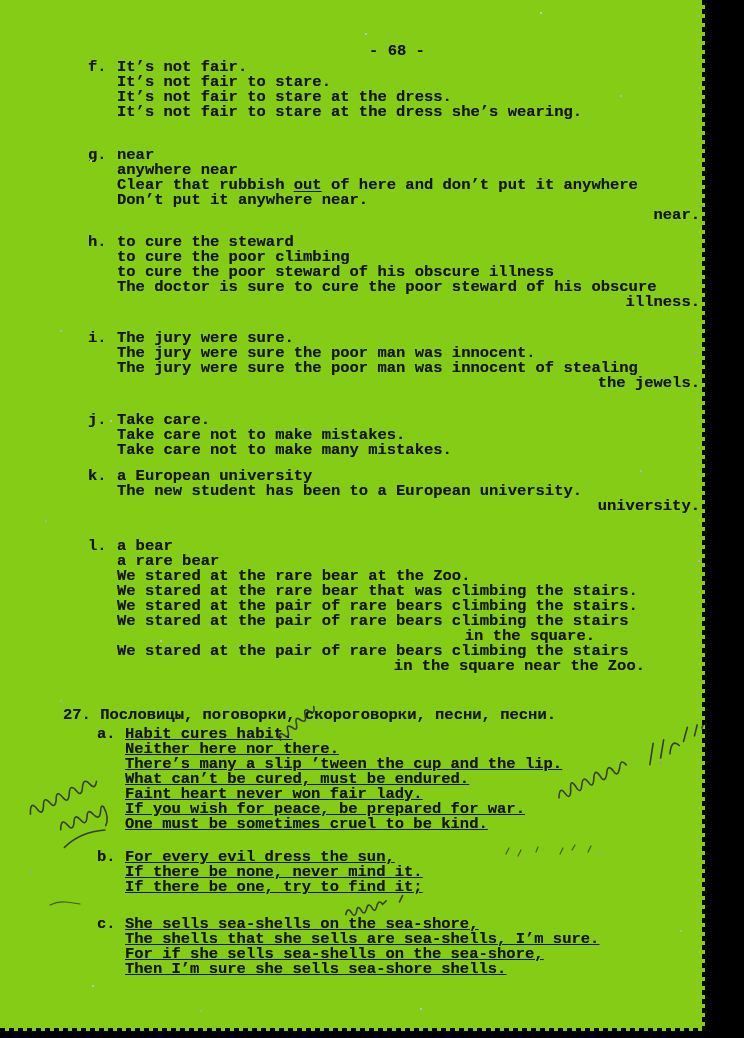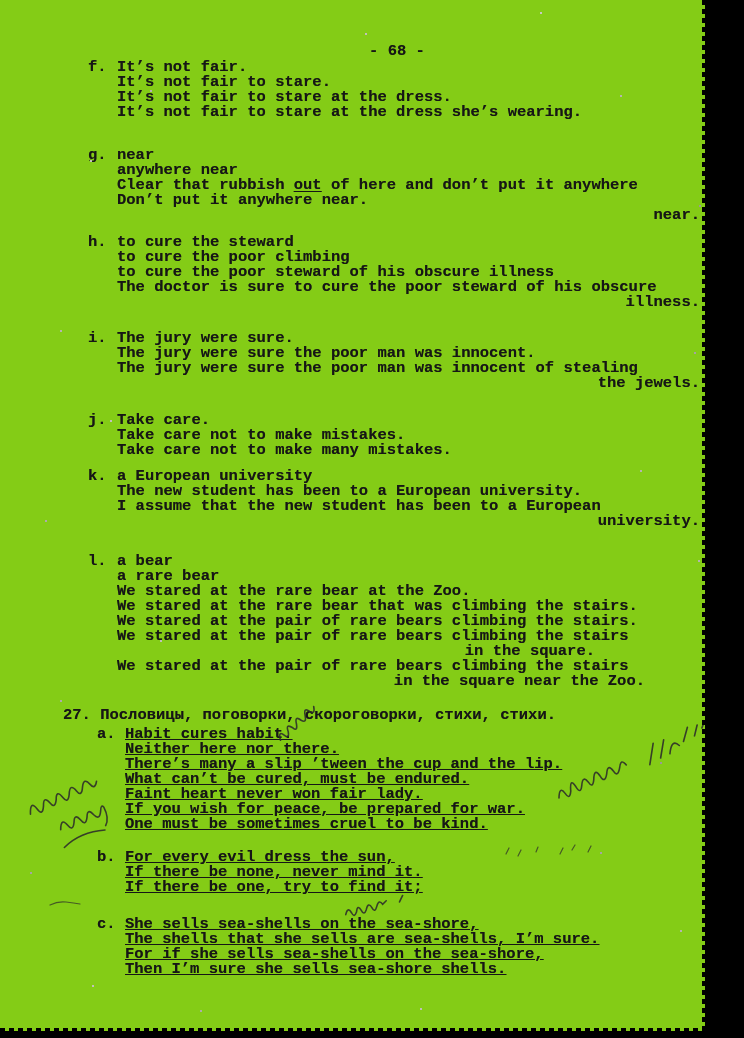--- a/index.html
+++ b/index.html
@@ -101,42 +101,41 @@
           <div class="line"><span>Take care.</span></div>
           <div class="line"><span>Take care not to make mistakes.</span></div>
           <div class="line"><span>Take care not to make many mistakes.</span></div>
         </div>
       </div>
       <div class="section">
         <span class="label">k.</span>
         <div class="lines">
           <div class="line"><span>a European university</span></div>
           <div class="line"><span>The new student has been to a European university.</span></div>
-          <div class="line"><span>I assume that the new student has been to a European</span></div>
           <div class="line right"><span>university.</span></div>
         </div>
       </div>
       <div class="section">
         <span class="label">l.</span>
         <div class="lines">
           <div class="line"><span>a bear</span></div>
           <div class="line"><span>a rare bear</span></div>
           <div class="line"><span>We stared at the rare bear at the Zoo.</span></div>
           <div class="line"><span>We stared at the rare bear that was climbing the stairs.</span></div>
           <div class="line"><span>We stared at the pair of rare bears climbing the stairs.</span></div>
           <div class="line"><span>We stared at the pair of rare bears climbing the stairs</span></div>
           <div class="line right" style="padding-right: 105px;"><span>in the square.</span></div>
           <div class="line"><span>We stared at the pair of rare bears climbing the stairs</span></div>
           <div class="line right" style="padding-right: 55px;"><span>in the square near the Zoo.</span></div>
         </div>
       </div>
     </div>
 
   <div class="sec27">
-    <div class="s27-head"><span>27.</span><span> </span><span>Пословицы, поговорки, скороговорки, стихи, стихи.</span></div>
+    <div class="s27-head"><span>27.</span><span> </span><span>Пословицы, поговорки, скороговорки, песни, песни.</span></div>
     <div class="subsections" id="subsections">
         <div class="section">
           <span class="label">a.</span>
           <div class="lines">
             <div class="line"><span>Habit cures habit.</span></div>
             <div class="line"><span>Neither here nor there.</span></div>
             <div class="line"><span>There’s many a slip ’tween the cup and the lip.</span></div>
             <div class="line"><span>What can’t be cured, must be endured.</span></div>
             <div class="line"><span>Faint heart never won fair lady.</span></div>
             <div class="line"><span>If you wish for peace, be prepared for war.</span></div>

